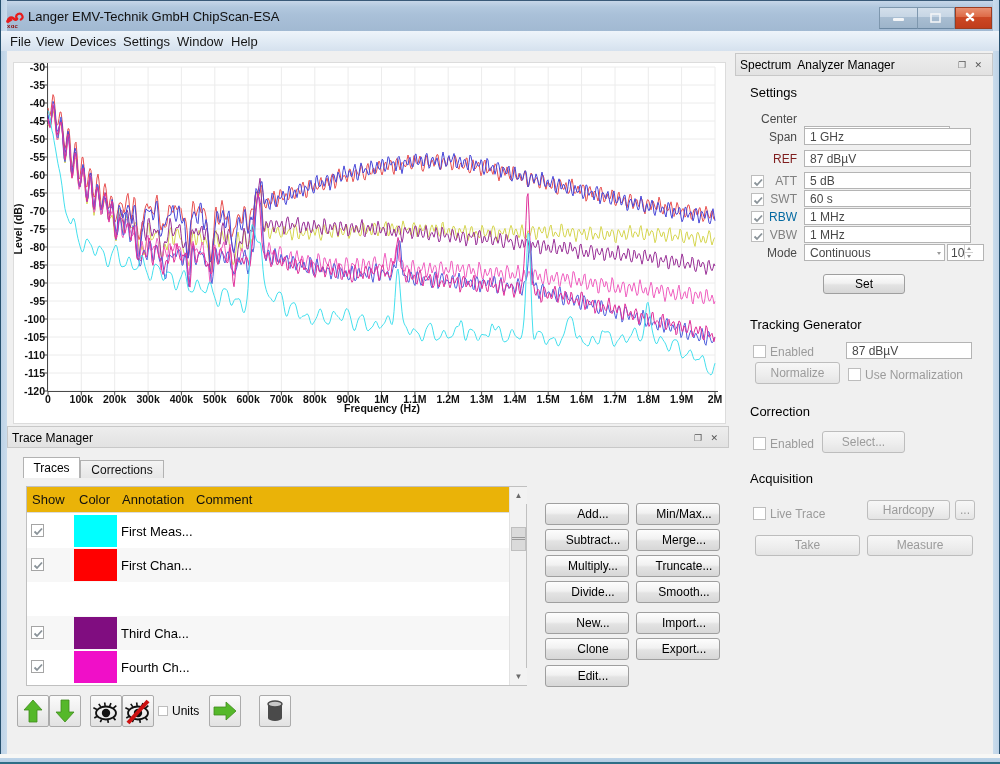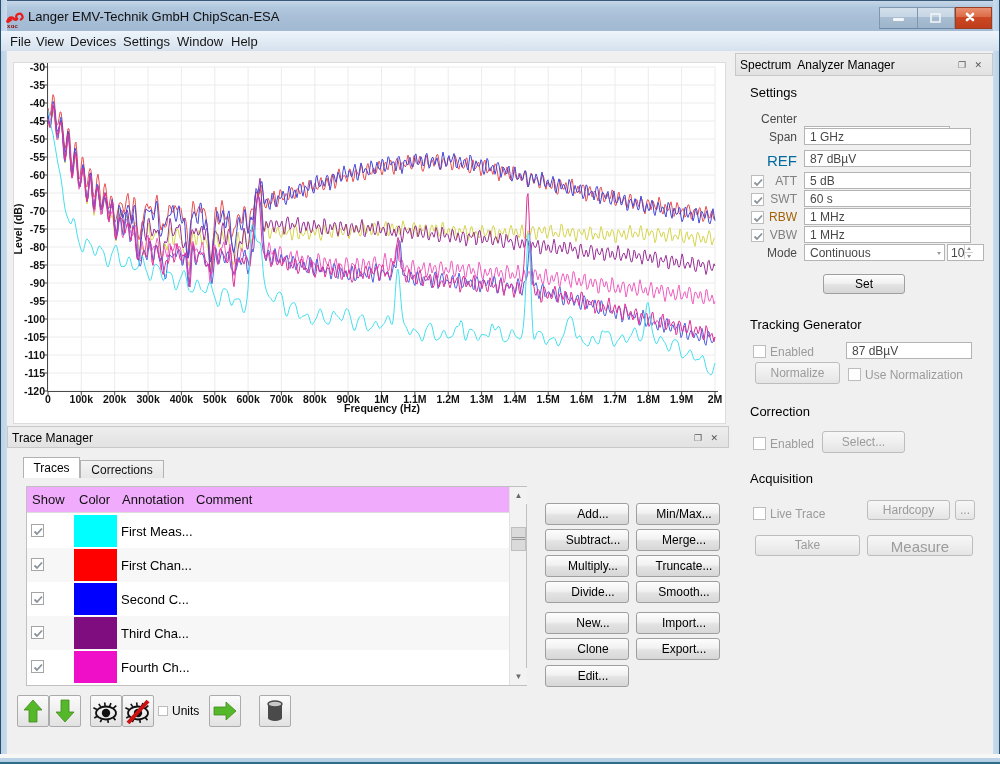--- a/index.html
+++ b/index.html
@@ -40,21 +40,21 @@
 .cb { position:absolute; width:13px; height:13px; background:#fff; border:1px solid #a5a5a5; }
 .cb.dis { border-color:#bdbdbd; }
 .cb svg { position:absolute; left:0px; top:0px; }
 .cblabel { position:absolute; font-size:12px; color:#9b9b9b; }
 
 .tab { position:absolute; font-size:12px; text-align:center; }
 #tab1 { left:23px; top:457px; width:57px; height:21px; background:#fff; border:1px solid #b2b2b2; border-bottom:none; color:#000; padding-top:3px; }
 #tab2 { left:80px; top:460px; width:84px; height:18px; background:linear-gradient(180deg,#f4f4f4 0,#e6e6e6 100%); border:1px solid #b2b2b2; border-bottom:none; color:#111; padding-top:2px; }
 
 #ttable { left:26px; top:486px; width:501px; height:200px; background:#fff; border:1px solid #c0c0c0; }
-#thead { position:absolute; left:0; top:0; width:483px; height:26px; background:#f0abfc; border-bottom:1px solid #dcdcdc; }
+#thead { position:absolute; left:0; top:0; width:483px; height:26px; background:#eab308; border-bottom:1px solid #dcdcdc; }
 .thtext { position:absolute; top:5px; font-size:13px; color:#111; }
 .trow { position:absolute; left:0; width:483px; height:34px; }
 .trow .an { position:absolute; left:94px; top:10px; font-size:13px; color:#000; }
 .sw { position:absolute; left:47px; top:1px; width:43px; height:32px; }
 
 #vsb { position:absolute; right:0; top:0; width:17px; height:198px; background:#f2f2f2; border-left:1px solid #e2e2e2; }
 .sbbtn { position:absolute; left:0; width:17px; height:17px; background:#f2f2f2; color:#6a6a6a; font-size:8px; text-align:center; line-height:17px; }
 #vsb-thumb { position:absolute; left:1px; top:40px; width:15px; height:24px; background:#dadada; border:1px solid #bfbfbf; }
 
 .tmb { width:84px; height:22px; padding-top:3px;padding-left:12px; }
@@ -242,42 +242,42 @@
 <div class="abs dockhdr" id="sam-hdr">
     <span class="t">Spectrum&nbsp; Analyzer Manager</span>
   <span class="hdrico" style="right:26px">❐</span>
     <span class="hdrico" style="right:10px">✕</span>
   </div>
 <div class="abs sect" style="left:750px;top:85px">Settings</div>
 <div class="abs" style="right:203px;top:112px;font-size:12px;color:#4a4a4a">Center</div>
 <div class="input" style="left:804px;top:126px;width:146px">500 MHz</div>
 <div class="abs" style="right:203px;top:130px;font-size:12px;color:#4a4a4a">Span</div>
 <div class="input" style="left:804px;top:128px;width:167px">1 GHz</div>
-<div class="abs" style="right:203px;top:152px;font-size:15px;color:#0369a1">REF</div>
+<div class="abs" style="right:203px;top:152px;font-size:12px;color:#7f1d1d">REF</div>
 <div class="input" style="left:804px;top:150px;width:167px">87 dBµV</div>
 <div class="cb dis" style="left:751px;top:175px">
     <svg width="13" height="13" viewBox="0 0 13 13">
       <path d="M2.5,6.5 L5,9 L10,3.5" fill="none" stroke="#8a9399" stroke-width="1.8"></path>
     </svg>
   </div>
 <div class="abs" style="right:203px;top:174px;font-size:12px;color:#808080">ATT</div>
 <div class="input" style="left:804px;top:172px;width:167px">5 dB</div>
 <div class="cb dis" style="left:751px;top:193px">
     <svg width="13" height="13" viewBox="0 0 13 13">
       <path d="M2.5,6.5 L5,9 L10,3.5" fill="none" stroke="#8a9399" stroke-width="1.8"></path>
     </svg>
   </div>
 <div class="abs" style="right:203px;top:192px;font-size:12px;color:#808080">SWT</div>
 <div class="input" style="left:804px;top:190px;width:167px">60 s</div>
 <div class="cb dis" style="left:751px;top:211px">
     <svg width="13" height="13" viewBox="0 0 13 13">
       <path d="M2.5,6.5 L5,9 L10,3.5" fill="none" stroke="#8a9399" stroke-width="1.8"></path>
     </svg>
   </div>
-<div class="abs" style="right:203px;top:210px;font-size:12px;color:#a16207">RBW</div>
+<div class="abs" style="right:203px;top:210px;font-size:12px;color:#0369a1">RBW</div>
 <div class="input" style="left:804px;top:208px;width:167px">1 MHz</div>
 <div class="cb dis" style="left:751px;top:229px">
     <svg width="13" height="13" viewBox="0 0 13 13">
       <path d="M2.5,6.5 L5,9 L10,3.5" fill="none" stroke="#8a9399" stroke-width="1.8"></path>
     </svg>
   </div>
 <div class="abs" style="right:203px;top:228px;font-size:12px;color:#808080">VBW</div>
 <div class="input" style="left:804px;top:226px;width:167px">1 MHz</div>
 <div class="abs" style="right:203px;top:246px;font-size:12px;color:#4a4a4a">Mode</div>
 <div class="input" style="left:804px;top:244px;width:141px">Continuous</div>
@@ -300,21 +300,21 @@
 <div class="abs sect" style="left:750px;top:404px">Correction</div>
 <div class="cb dis" style="left:753px;top:437px"></div>
 <div class="cblabel" style="left:770px;top:437px">Enabled</div>
 <div class="btn dis" style="left:822px;top:431px;width:83px;height:22px;padding-top:3px;font-size:12px">Select...</div>
 <div class="abs sect" style="left:750px;top:471px">Acquisition</div>
 <div class="cb dis" style="left:753px;top:507px"></div>
 <div class="cblabel" style="left:770px;top:507px">Live Trace</div>
 <div class="btn dis" style="left:867px;top:500px;width:83px;height:20px;padding-top:2px;font-size:12px">Hardcopy</div>
 <div class="btn dis" style="left:955px;top:500px;width:20px;height:20px;padding-top:2px;font-size:12px">...</div>
 <div class="btn dis" style="left:755px;top:535px;width:105px;height:21px;padding-top:2px;font-size:12px">Take</div>
-<div class="btn dis" style="left:867px;top:535px;width:106px;height:21px;padding-top:2px;font-size:15px">Measure</div>
+<div class="btn dis" style="left:867px;top:535px;width:106px;height:21px;padding-top:2px;font-size:12px">Measure</div>
 
 <div class="abs dockhdr" id="tm-hdr">
     <span class="t">Trace Manager</span>
   <span class="hdrico" style="right:26px">❐</span>
     <span class="hdrico" style="right:10px">✕</span>
   </div>
 <div class="abs tab" id="tab1">Traces</div>
 <div class="abs tab" id="tab2">Corrections</div>
 <div class="abs" id="ttable">
     <div id="thead">
@@ -333,29 +333,20 @@
       <span class="an">First Chan...</span>
     </div>
     <div class="trow" style="top:27px;background:#ffffff">
       <div class="cb" style="left:4px;top:10px">
         <svg width="13" height="13" viewBox="0 0 13 13">
           <path d="M2.5,6.5 L5,9 L10,3.5" fill="none" stroke="#8a9399" stroke-width="1.8"></path>
         </svg>
       </div>
       <div class="sw" style="background:#00ffff"></div>
       <span class="an">First Meas...</span>
-    </div>
-    <div class="trow" style="top:95px;background:#ffffff">
-      <div class="cb" style="left:4px;top:10px">
-        <svg width="13" height="13" viewBox="0 0 13 13">
-          <path d="M2.5,6.5 L5,9 L10,3.5" fill="none" stroke="#8a9399" stroke-width="1.8"></path>
-        </svg>
-      </div>
-      <div class="sw" style="background:#0000ff"></div>
-      <span class="an">Second C...</span>
     </div>
     <div class="trow" style="top:129px;background:#f7f7f7">
       <div class="cb" style="left:4px;top:10px">
         <svg width="13" height="13" viewBox="0 0 13 13">
           <path d="M2.5,6.5 L5,9 L10,3.5" fill="none" stroke="#8a9399" stroke-width="1.8"></path>
         </svg>
       </div>
       <div class="sw" style="background:#800d80"></div>
       <span class="an">Third Cha...</span>
     </div>

